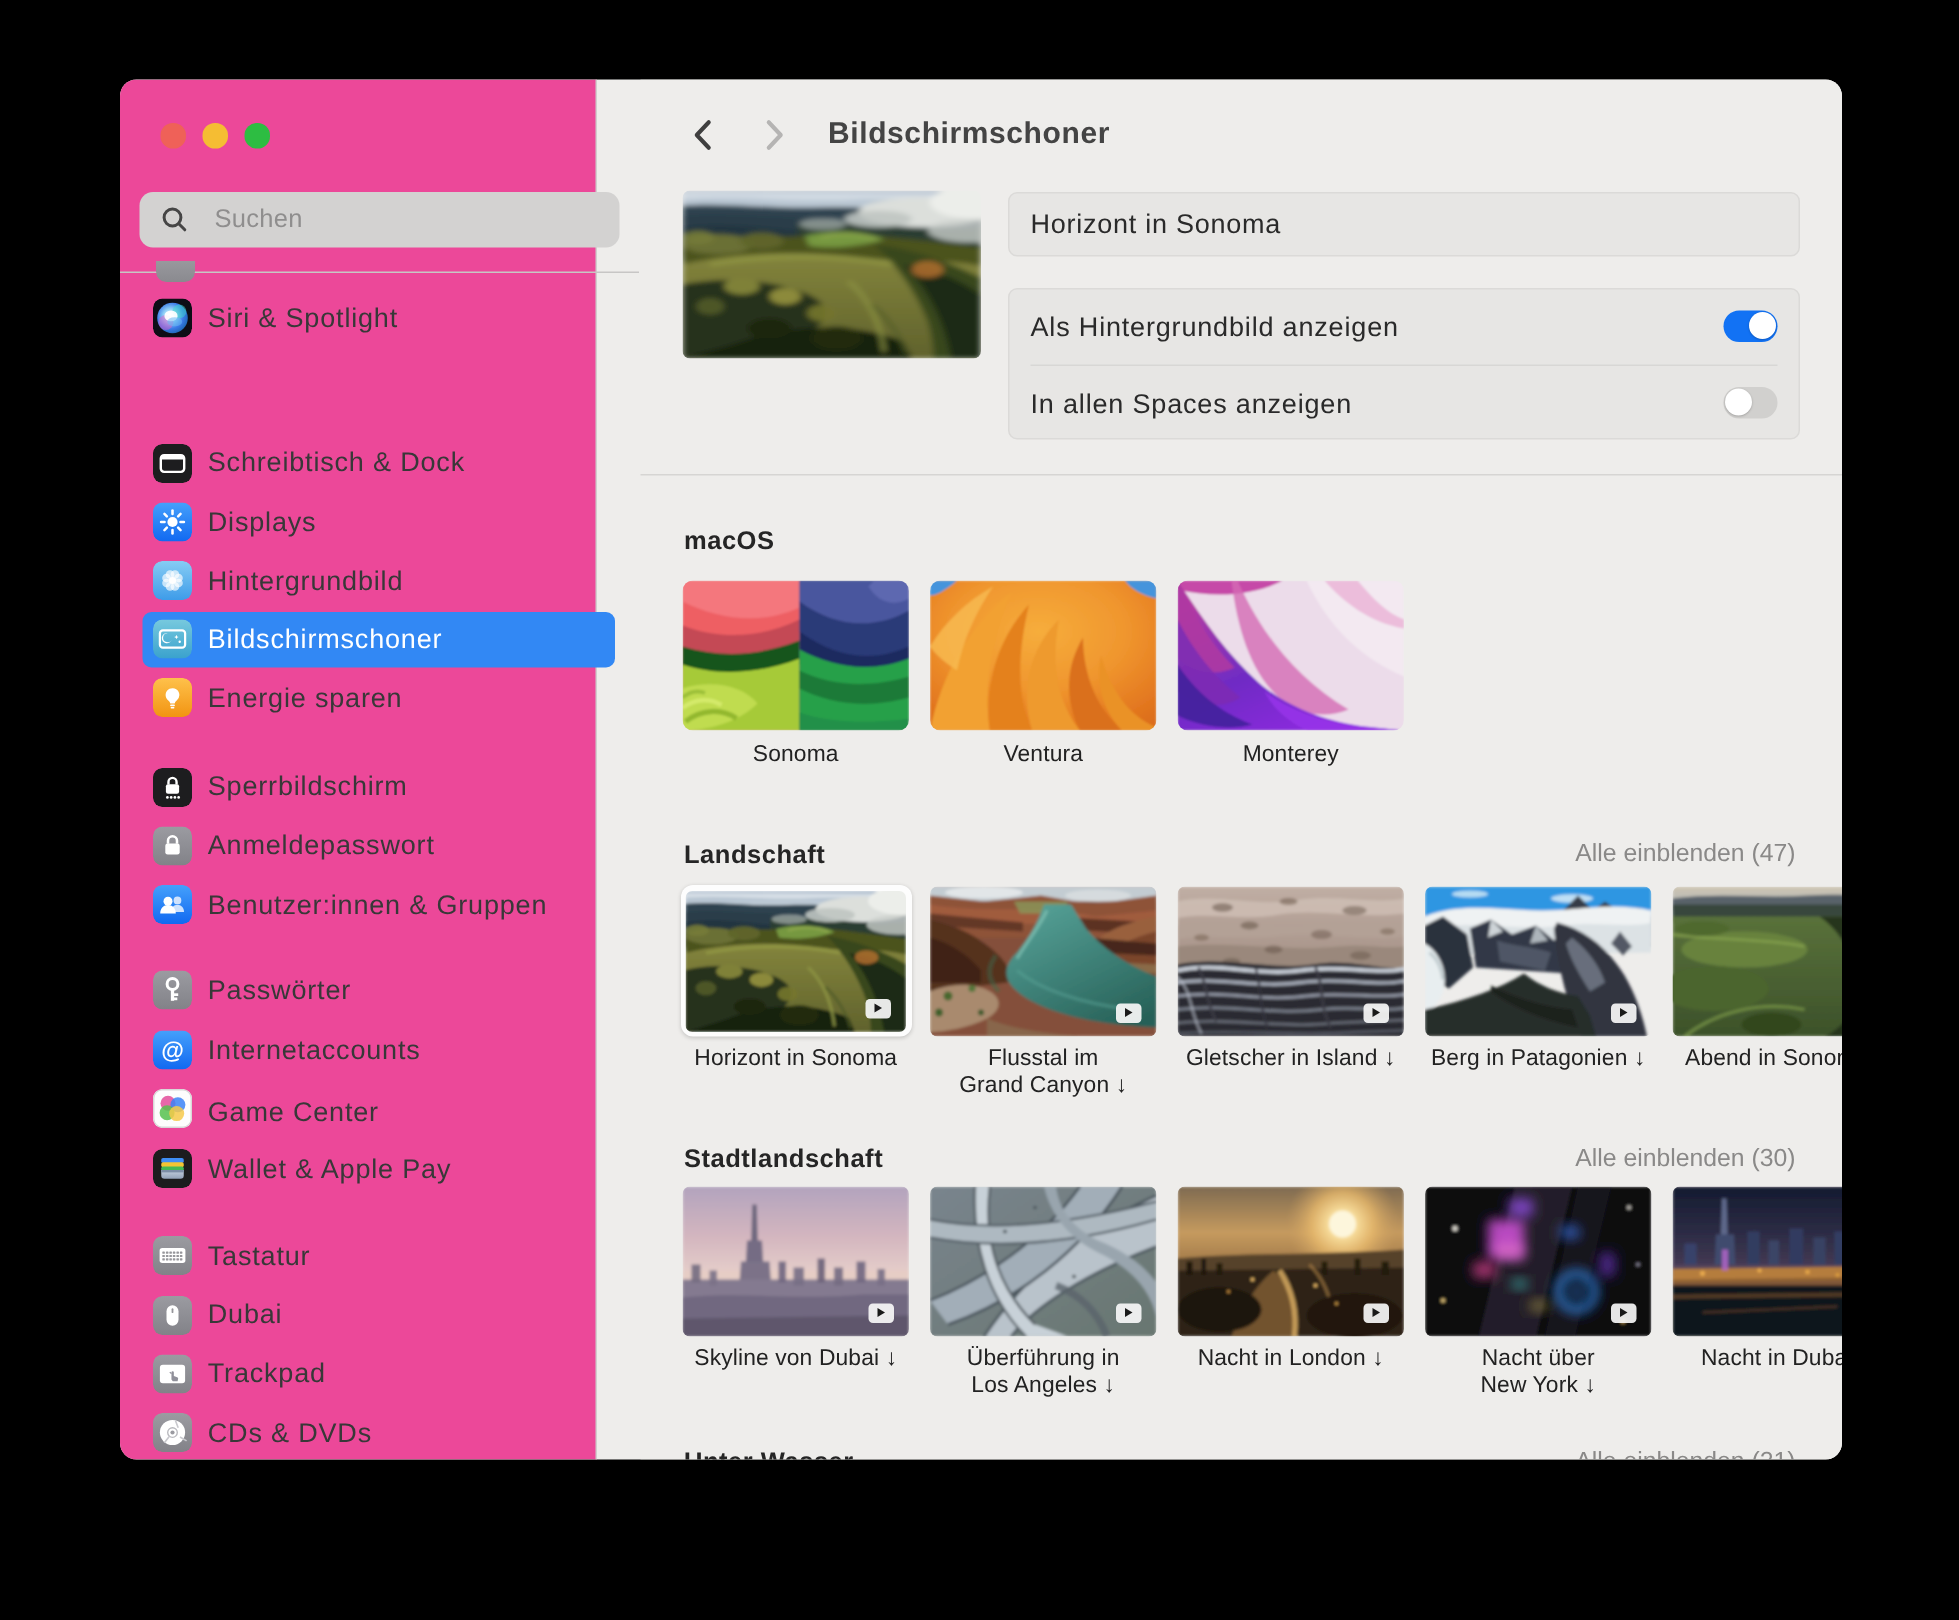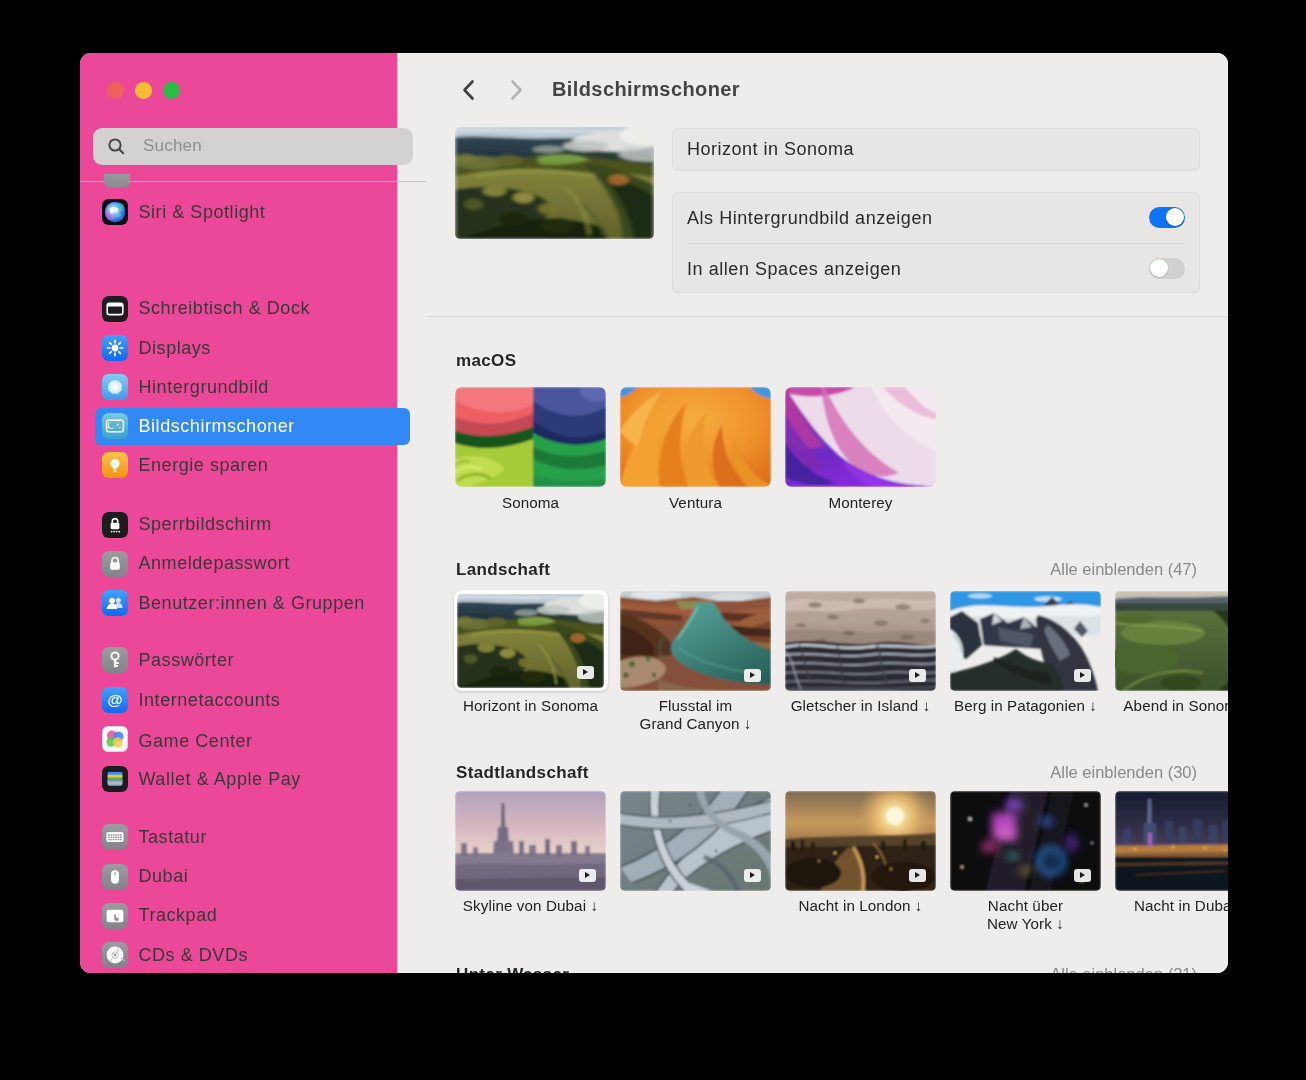--- a/index.html
+++ b/index.html
@@ -754,20 +754,21 @@
           <path d="M0 34 C44 42 96 38 151 22" stroke="#4c565e" stroke-width="1.4" fill="none"></path>
           <path d="M76 0 C80 18 92 34 112 44 C134 54 148 70 151 88 L151 64 C142 52 128 42 112 36 C96 28 86 16 84 0 Z" fill="#99a5ae"></path>
           <path d="M118 100 C112 84 100 72 84 66" stroke="#5a646c" stroke-width="5" fill="none" opacity="0.8"></path>
           <circle cx="50" cy="30" r="1.2" fill="#343d44"></circle>
           <circle cx="96" cy="60" r="1.2" fill="#343d44"></circle>
           <circle cx="70" cy="14" r="1" fill="#3a434a"></circle>
         </g>
       </svg>
       <div class="badge"></div>
     </div>
+  <div class="thlbl" style="left:533px;top:843.8px;">Überführung in<br>Los Angeles ↓</div>
   <div class="th" style="left:705px;top:737.5px;">
       <svg width="151" height="100" viewBox="0 0 151 100" preserveAspectRatio="none">
         <filter id="soft12" x="-5%" y="-5%" width="110%" height="110%">
           <feGaussianBlur stdDeviation="1.00"></feGaussianBlur>
         </filter>
         <g filter="url(#soft12)">
           <defs>
             <linearGradient id="lsky" x1="0" y1="0" x2="0" y2="1">
               <stop offset="0" stop-color="#7e6a50"></stop>
               <stop offset="0.55" stop-color="#c59a5e"></stop>

